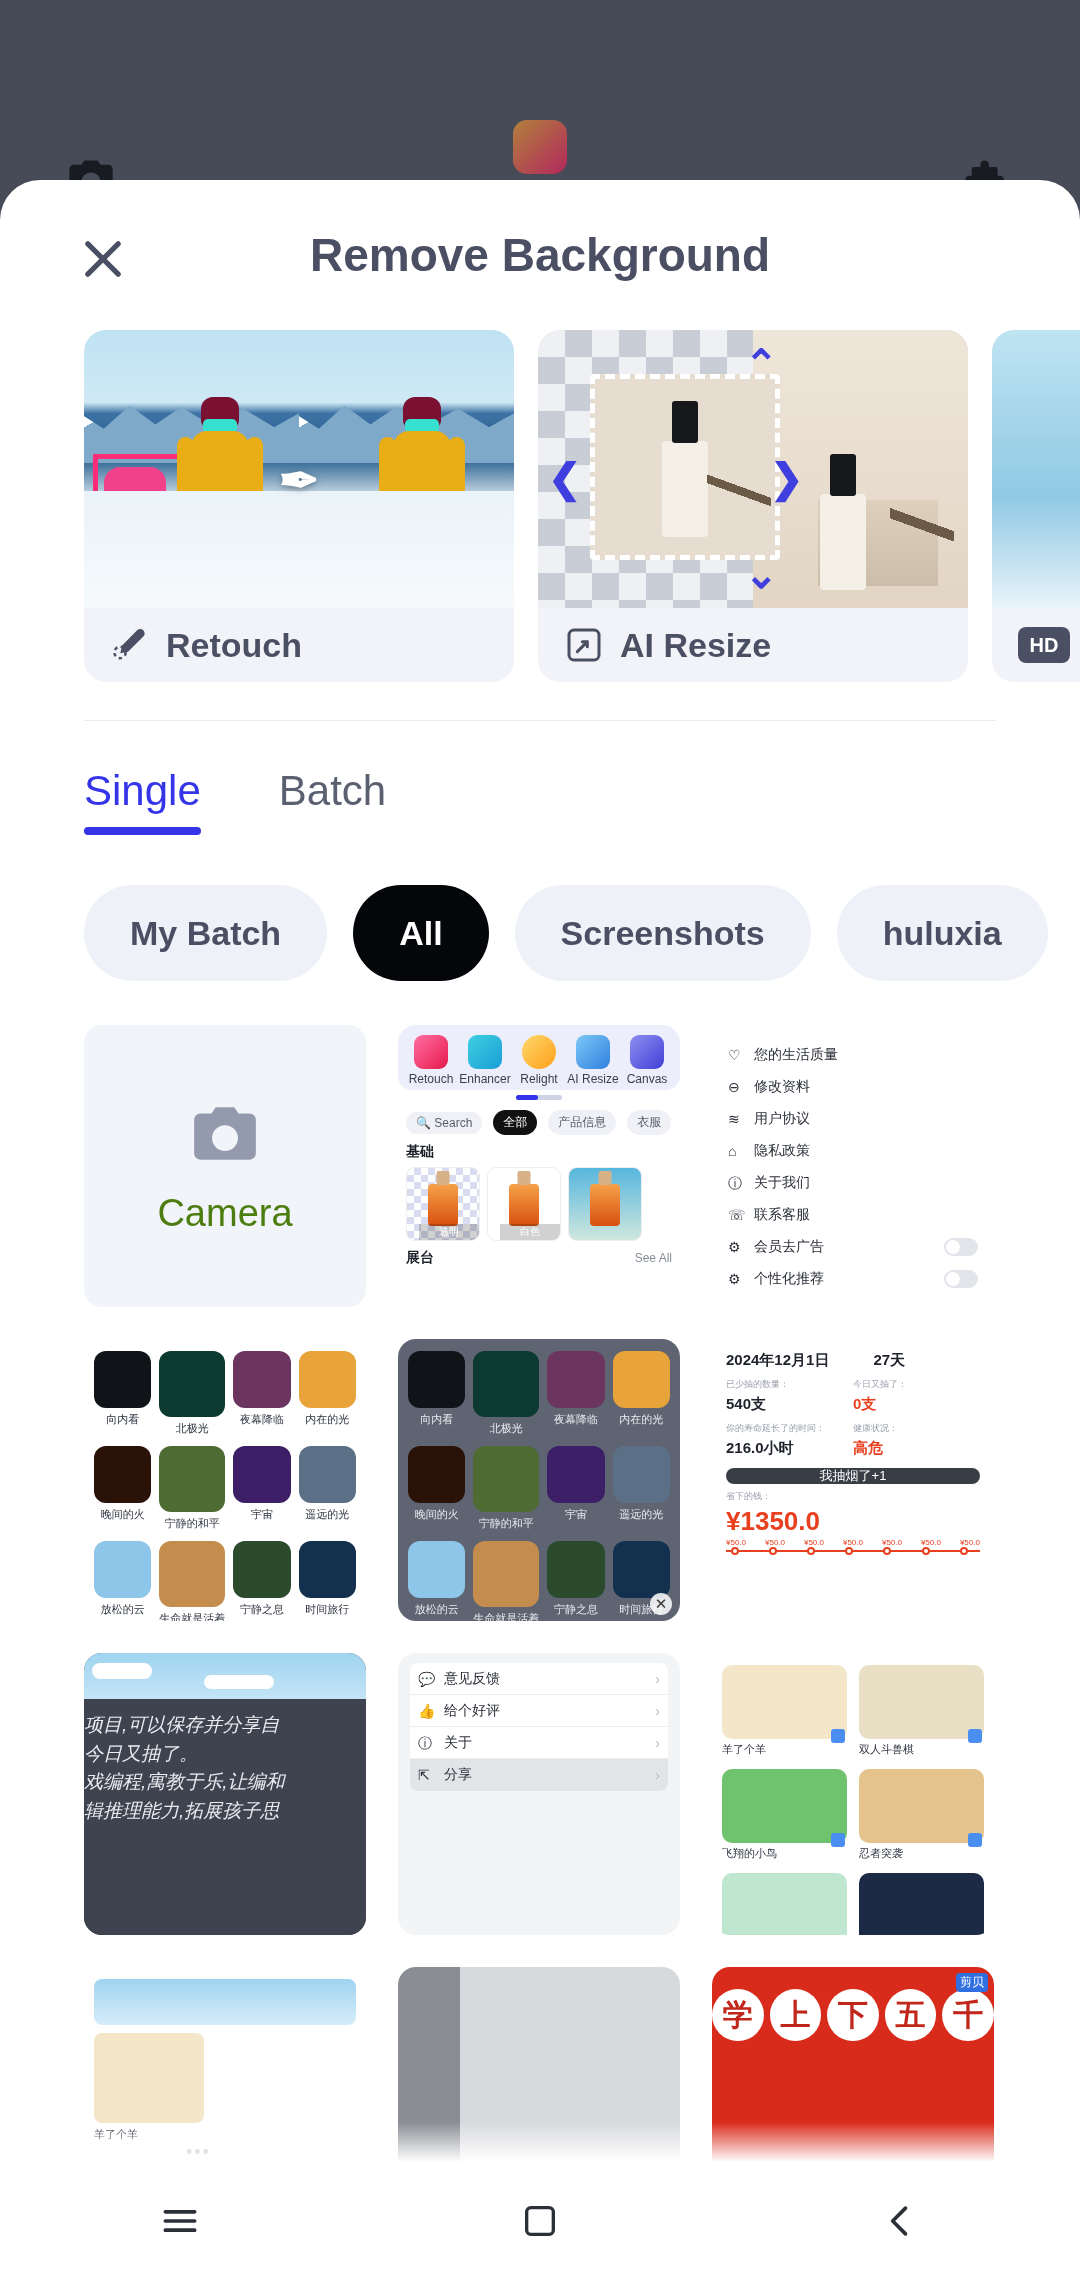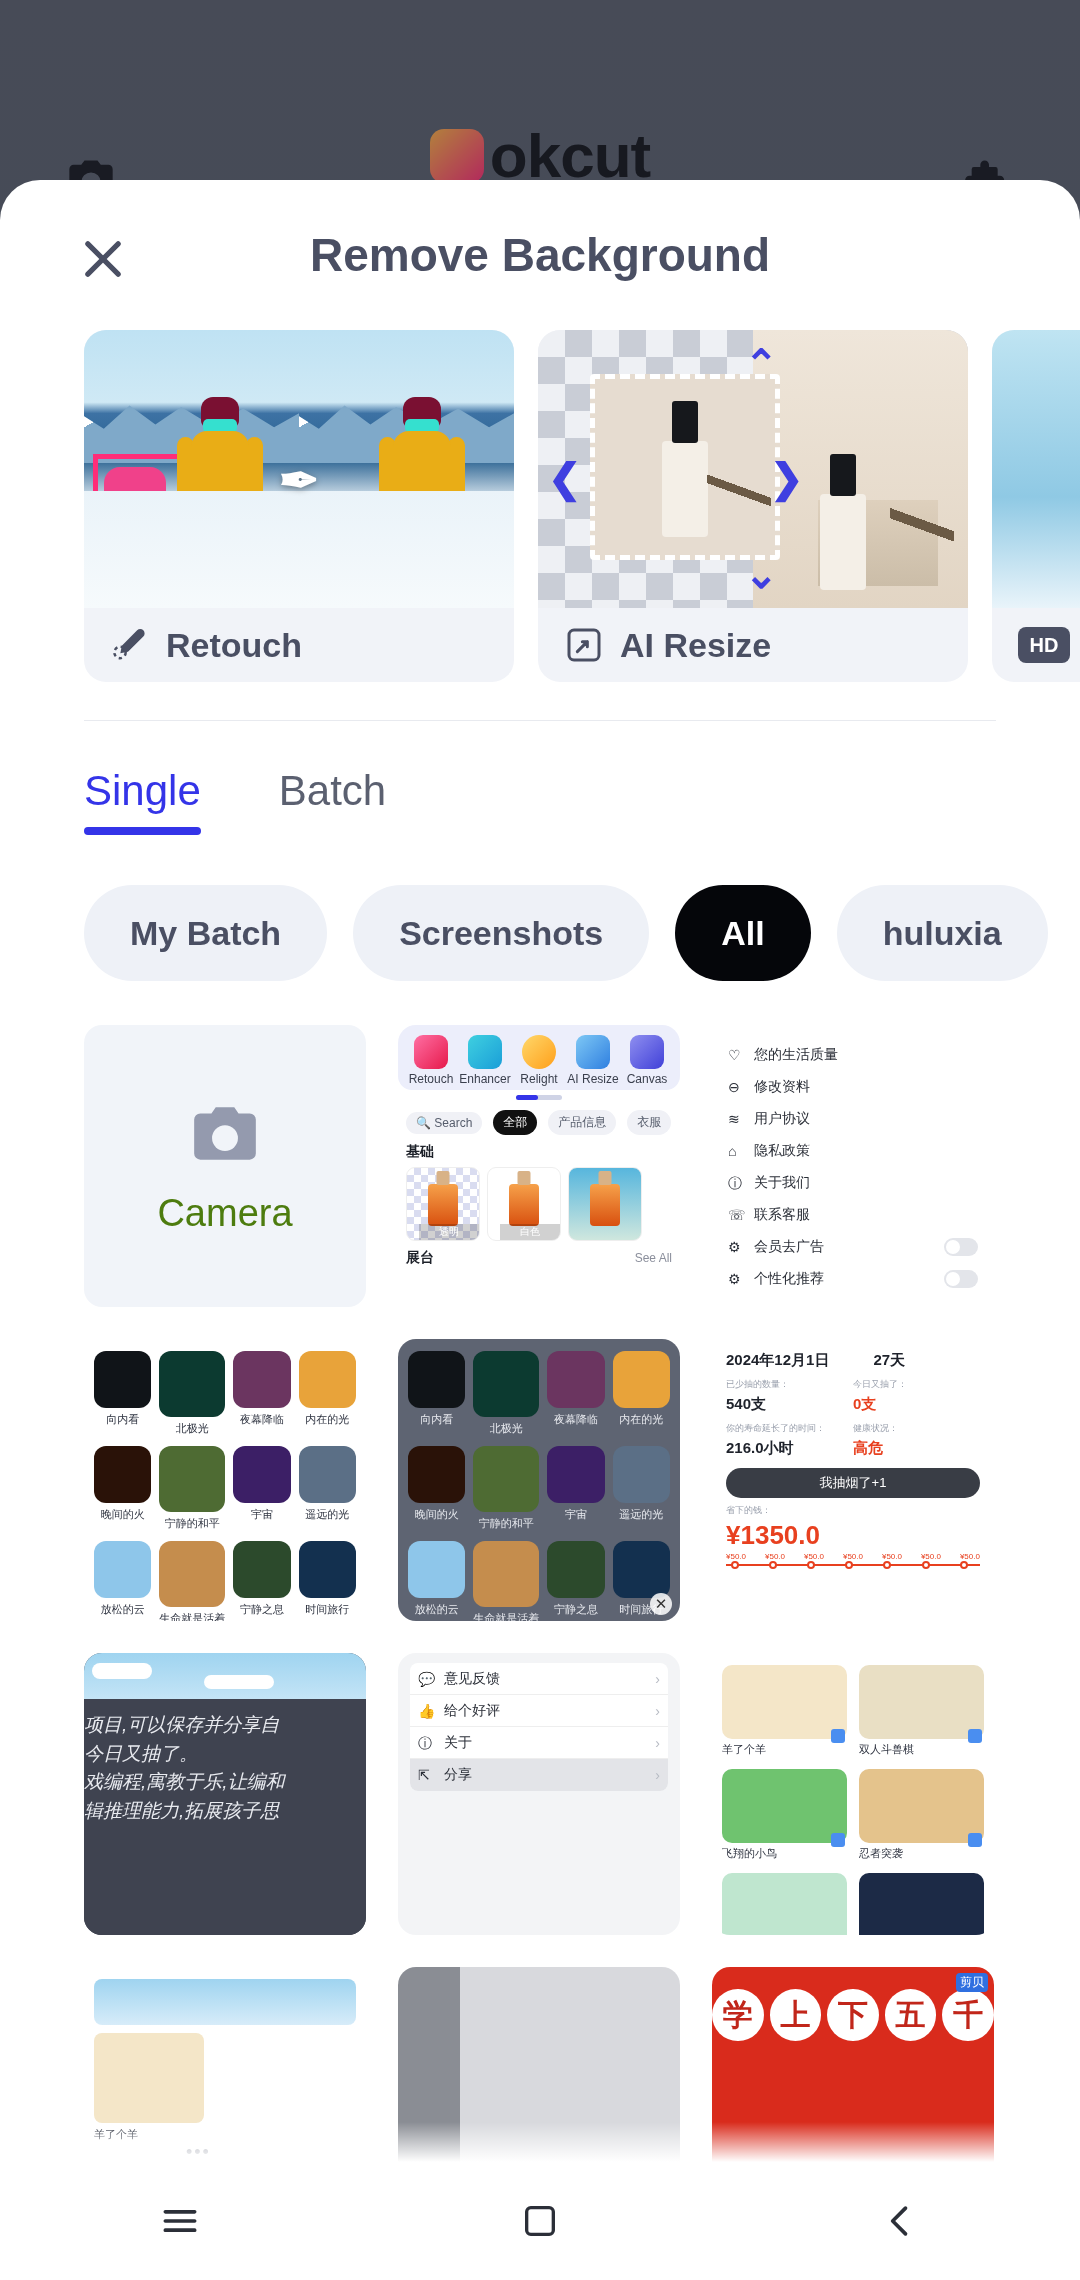--- a/index.html
+++ b/index.html
@@ -207,21 +207,21 @@
   .wall-close{ position:absolute; right:8px; bottom:6px; width:22px;height:22px;border-radius:50%;
     background:rgba(255,255,255,.85); color:#333; font-size:15px; line-height:22px; text-align:center; }
 
   
   .thumb-stats{ background:#fff; padding:12px 14px; }
   .st-top{ display:flex; gap:44px; font-size:15px; font-weight:bold; color:#1e222b; }
   .st-grid{ display:grid; grid-template-columns:1fr 1fr; row-gap:4px; margin-top:8px; }
   .st-lbl{ font-size:9px; color:#9aa0ad; }
   .st-val{ font-size:15px; font-weight:bold; color:#1e222b; }
   .st-val.red{ color:#e8401f; }
-  .st-btn{ margin-top:10px; height:30px; border-radius:16px; background:#393d45; color:#fff;
+  .st-btn{ margin-top:10px; height:16px; border-radius:16px; background:#393d45; color:#fff;
            font-size:13px; display:flex; align-items:center; justify-content:center; }
   .st-money{ font-size:26px; font-weight:bold; color:#e8401f; line-height:1.1; margin-top:4px; }
   .st-scale{ display:flex; justify-content:space-between; margin-top:2px; }
   .st-scale span{ font-size:8px; color:#e8401f; }
   .st-line{ height:2px; background:#e8401f; position:relative; margin-top:3px; }
   .st-line i{ position:absolute; top:-3px; width:8px;height:8px;border-radius:50%;border:2px solid #e8401f;background:#fff; }
 
   
   .thumb-text{ background:#3f4350; color:#e9ebf0; position:relative; }
   .thumb-text .sky{ position:absolute; left:0; right:0; top:0; height:60px;
@@ -267,21 +267,20 @@
       </svg>
     </span>
     <span class="bd-icon">
       <svg viewBox="0 0 24 24" width="62" height="52" fill="#14161c">
         <path d="M10 3a2 2 0 0 1 2 2v1h3a1 1 0 0 1 1 1v3h1a2 2 0 1 1 0 4h-1v3a1 1 0 0 1-1 1h-3v-1a2 2 0 1 0-4 0v1H5a1 1 0 0 1-1-1v-3H3a2 2 0 1 1 0-4h1V7a1 1 0 0 1 1-1h3V5a2 2 0 0 1 2-2z"></path>
       </svg>
     </span>
   </div>
   <div id="backdrop-logo">
     <span class="mark"></span>
-    <span>okcut</span>
   </div>
   <div id="scrim"></div>
 </div>
 
 <div id="sheet">
 
   <div id="sheet-header">
     <div id="close-btn">
       <span>
         <svg viewBox="0 0 24 24" fill="none" stroke="#4a4f63" stroke-width="2.4" stroke-linecap="round">
@@ -382,22 +381,22 @@
 
   <div id="divider"></div>
 
   <div id="seg-tabs">
     <div class="seg active">Single</div>
     <div class="seg">Batch</div>
   </div>
 
   <div id="chips">
     <div class="chip">My Batch</div>
+    <div class="chip active">All</div>
     <div class="chip">Screenshots</div>
-    <div class="chip active">All</div>
     <div class="chip">huluxia</div>
   </div>
 
   <div id="gallery">
 
     <div class="tile" id="camera-tile">
       <span class="cam">
         <svg viewBox="0 0 24 24" fill="#949aae" width="92" height="74">
           <path d="M9 3l-1.4 2H4a2 2 0 0 0-2 2v11a2 2 0 0 0 2 2h16a2 2 0 0 0 2-2V7a2 2 0 0 0-2-2h-3.6L15 3H9z"></path>
           <circle cx="12" cy="13" r="4.2" fill="#f1f4f9"></circle>

